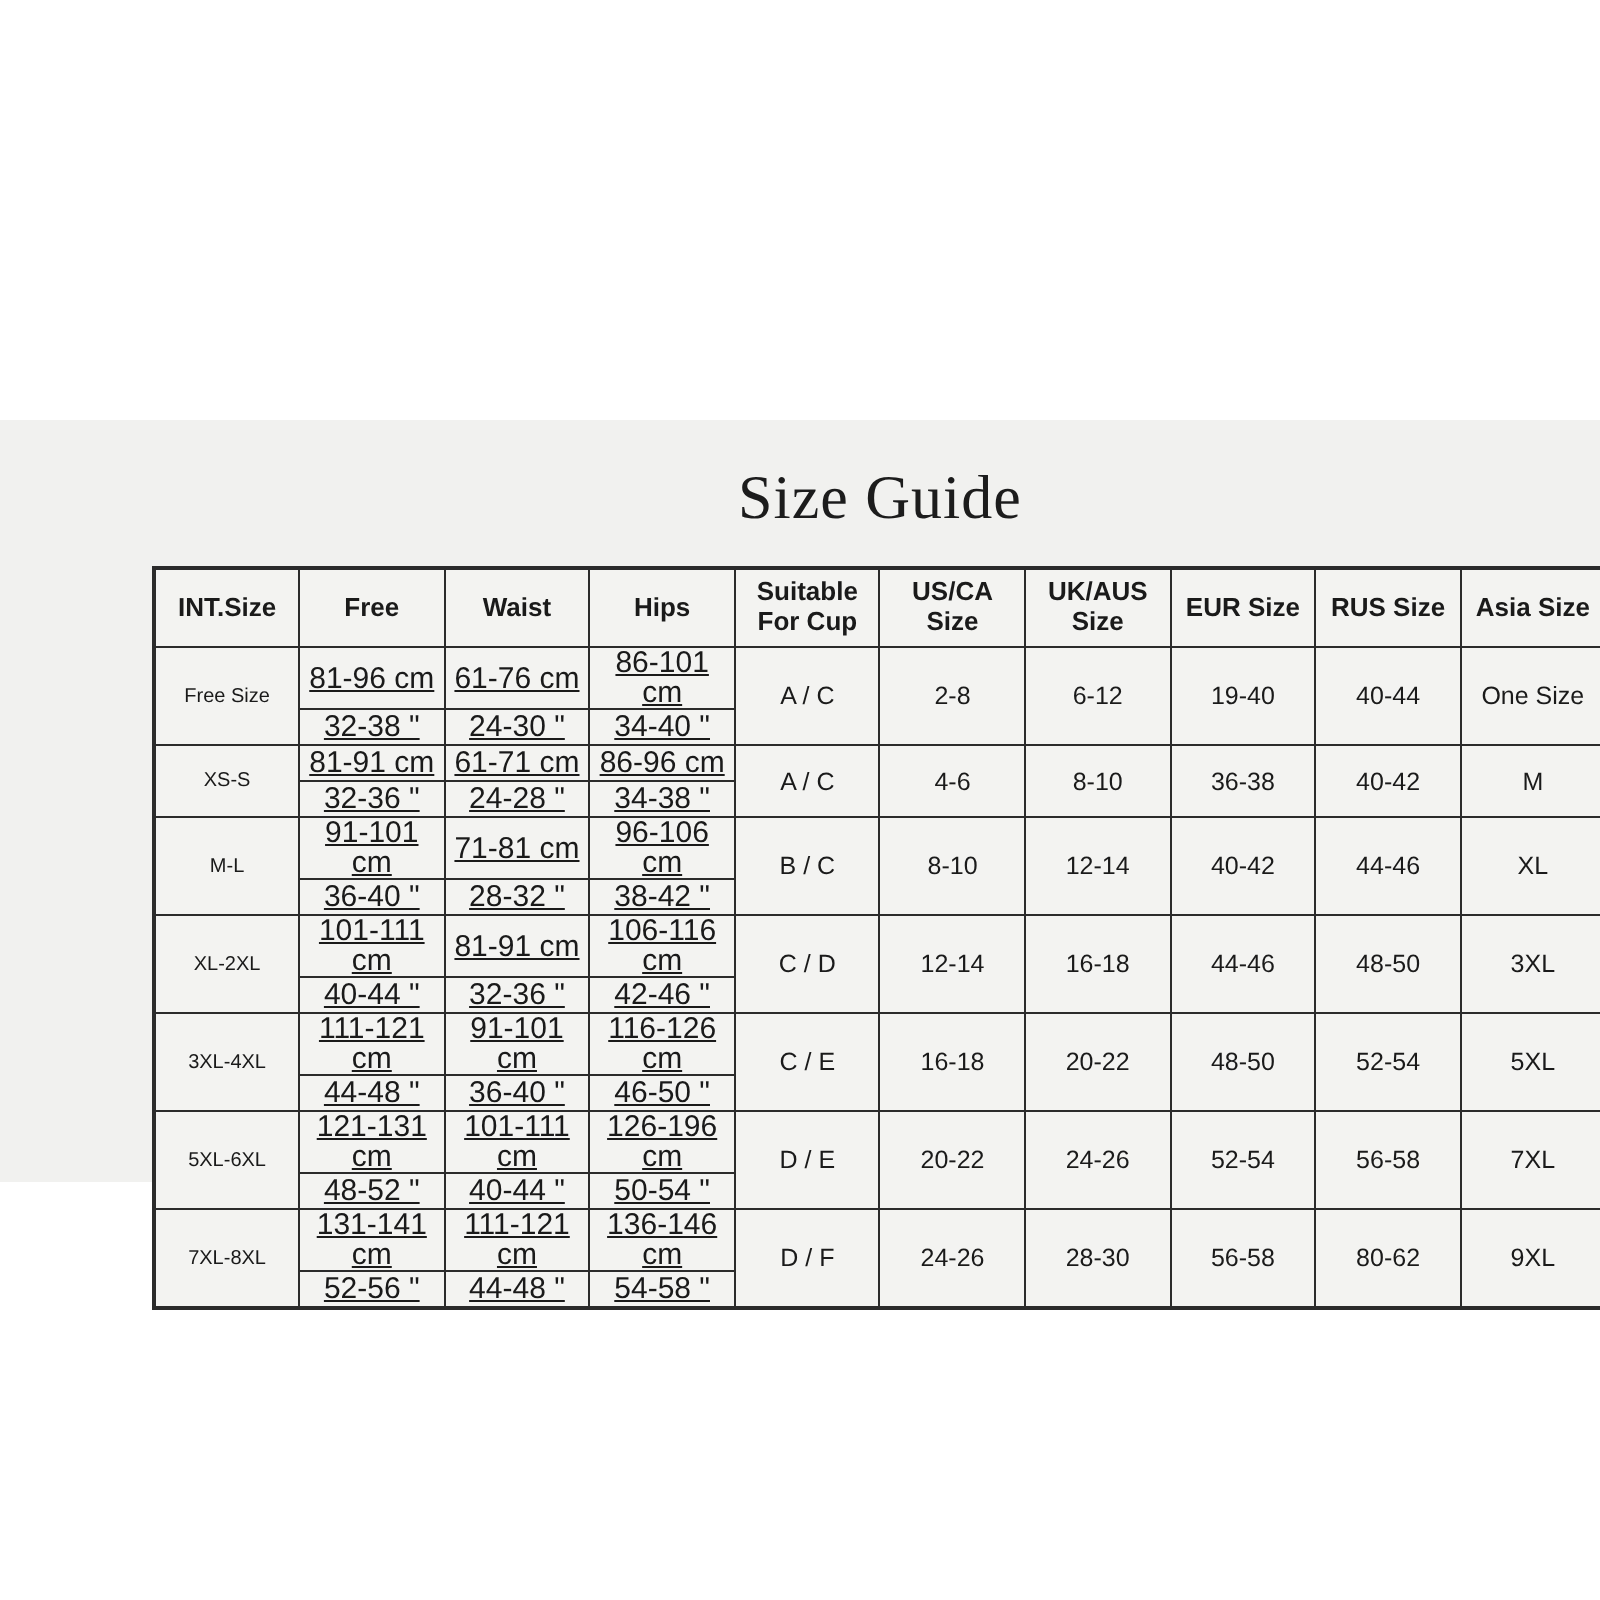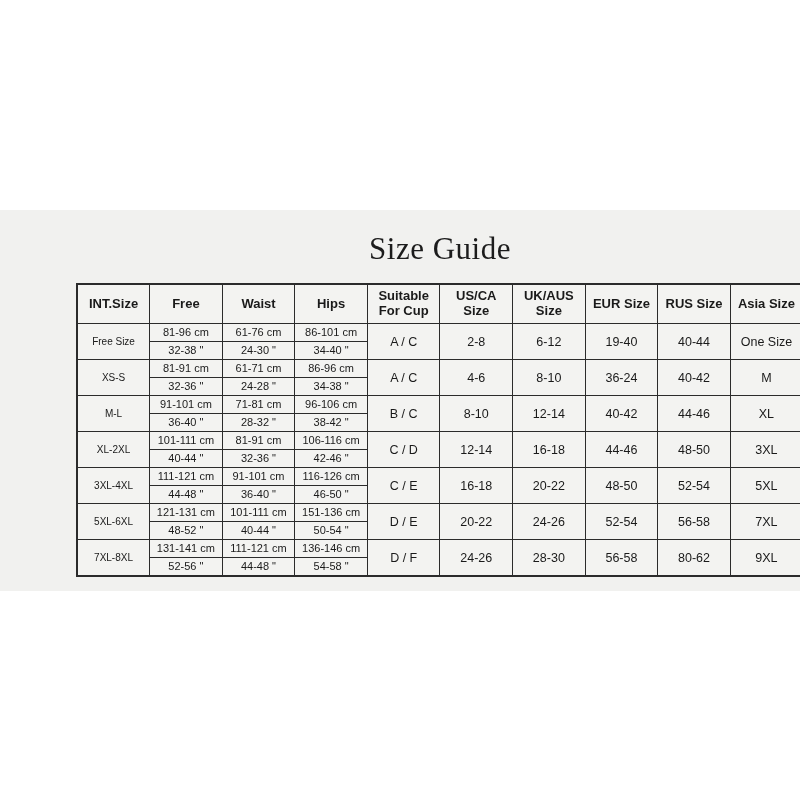--- a/index.html
+++ b/index.html
@@ -50,22 +50,23 @@
     overflow: hidden;
   }
   .size-table th {
     font-size: 13px;
     font-weight: bold;
     line-height: 1.15;
     height: 38px;
   }
   td.cell-sub {
     height: 17px;
-    font-size: 11px;
+    font-size: 15px;
     line-height: 1;
+    text-decoration: underline;
   }
   td.cell-merged {
     font-size: 12.5px;
   }
   td.cell-intsize {
     font-size: 10px;
   }
 </style>
 </head>
 <body>
@@ -109,21 +110,21 @@
       </tr>
 
       <tr>
         <td rowspan="2" class="cell-intsize">XS-S</td>
         <td class="cell-sub">81-91 cm</td>
         <td class="cell-sub">61-71 cm</td>
         <td class="cell-sub">86-96 cm</td>
         <td rowspan="2" class="cell-merged">A / C</td>
         <td rowspan="2" class="cell-merged">4-6</td>
         <td rowspan="2" class="cell-merged">8-10</td>
-        <td rowspan="2" class="cell-merged">36-24</td>
+        <td rowspan="2" class="cell-merged">36-38</td>
         <td rowspan="2" class="cell-merged">40-42</td>
         <td rowspan="2" class="cell-merged">M</td>
       </tr>
       <tr>
         <td class="cell-sub">32-36 "</td>
         <td class="cell-sub">24-28 "</td>
         <td class="cell-sub">34-38 "</td>
       </tr>
 
       <tr>
@@ -177,21 +178,21 @@
       <tr>
         <td class="cell-sub">44-48 "</td>
         <td class="cell-sub">36-40 "</td>
         <td class="cell-sub">46-50 "</td>
       </tr>
 
       <tr>
         <td rowspan="2" class="cell-intsize">5XL-6XL</td>
         <td class="cell-sub">121-131 cm</td>
         <td class="cell-sub">101-111 cm</td>
-        <td class="cell-sub">151-136 cm</td>
+        <td class="cell-sub">126-196 cm</td>
         <td rowspan="2" class="cell-merged">D / E</td>
         <td rowspan="2" class="cell-merged">20-22</td>
         <td rowspan="2" class="cell-merged">24-26</td>
         <td rowspan="2" class="cell-merged">52-54</td>
         <td rowspan="2" class="cell-merged">56-58</td>
         <td rowspan="2" class="cell-merged">7XL</td>
       </tr>
       <tr>
         <td class="cell-sub">48-52 "</td>
         <td class="cell-sub">40-44 "</td>

